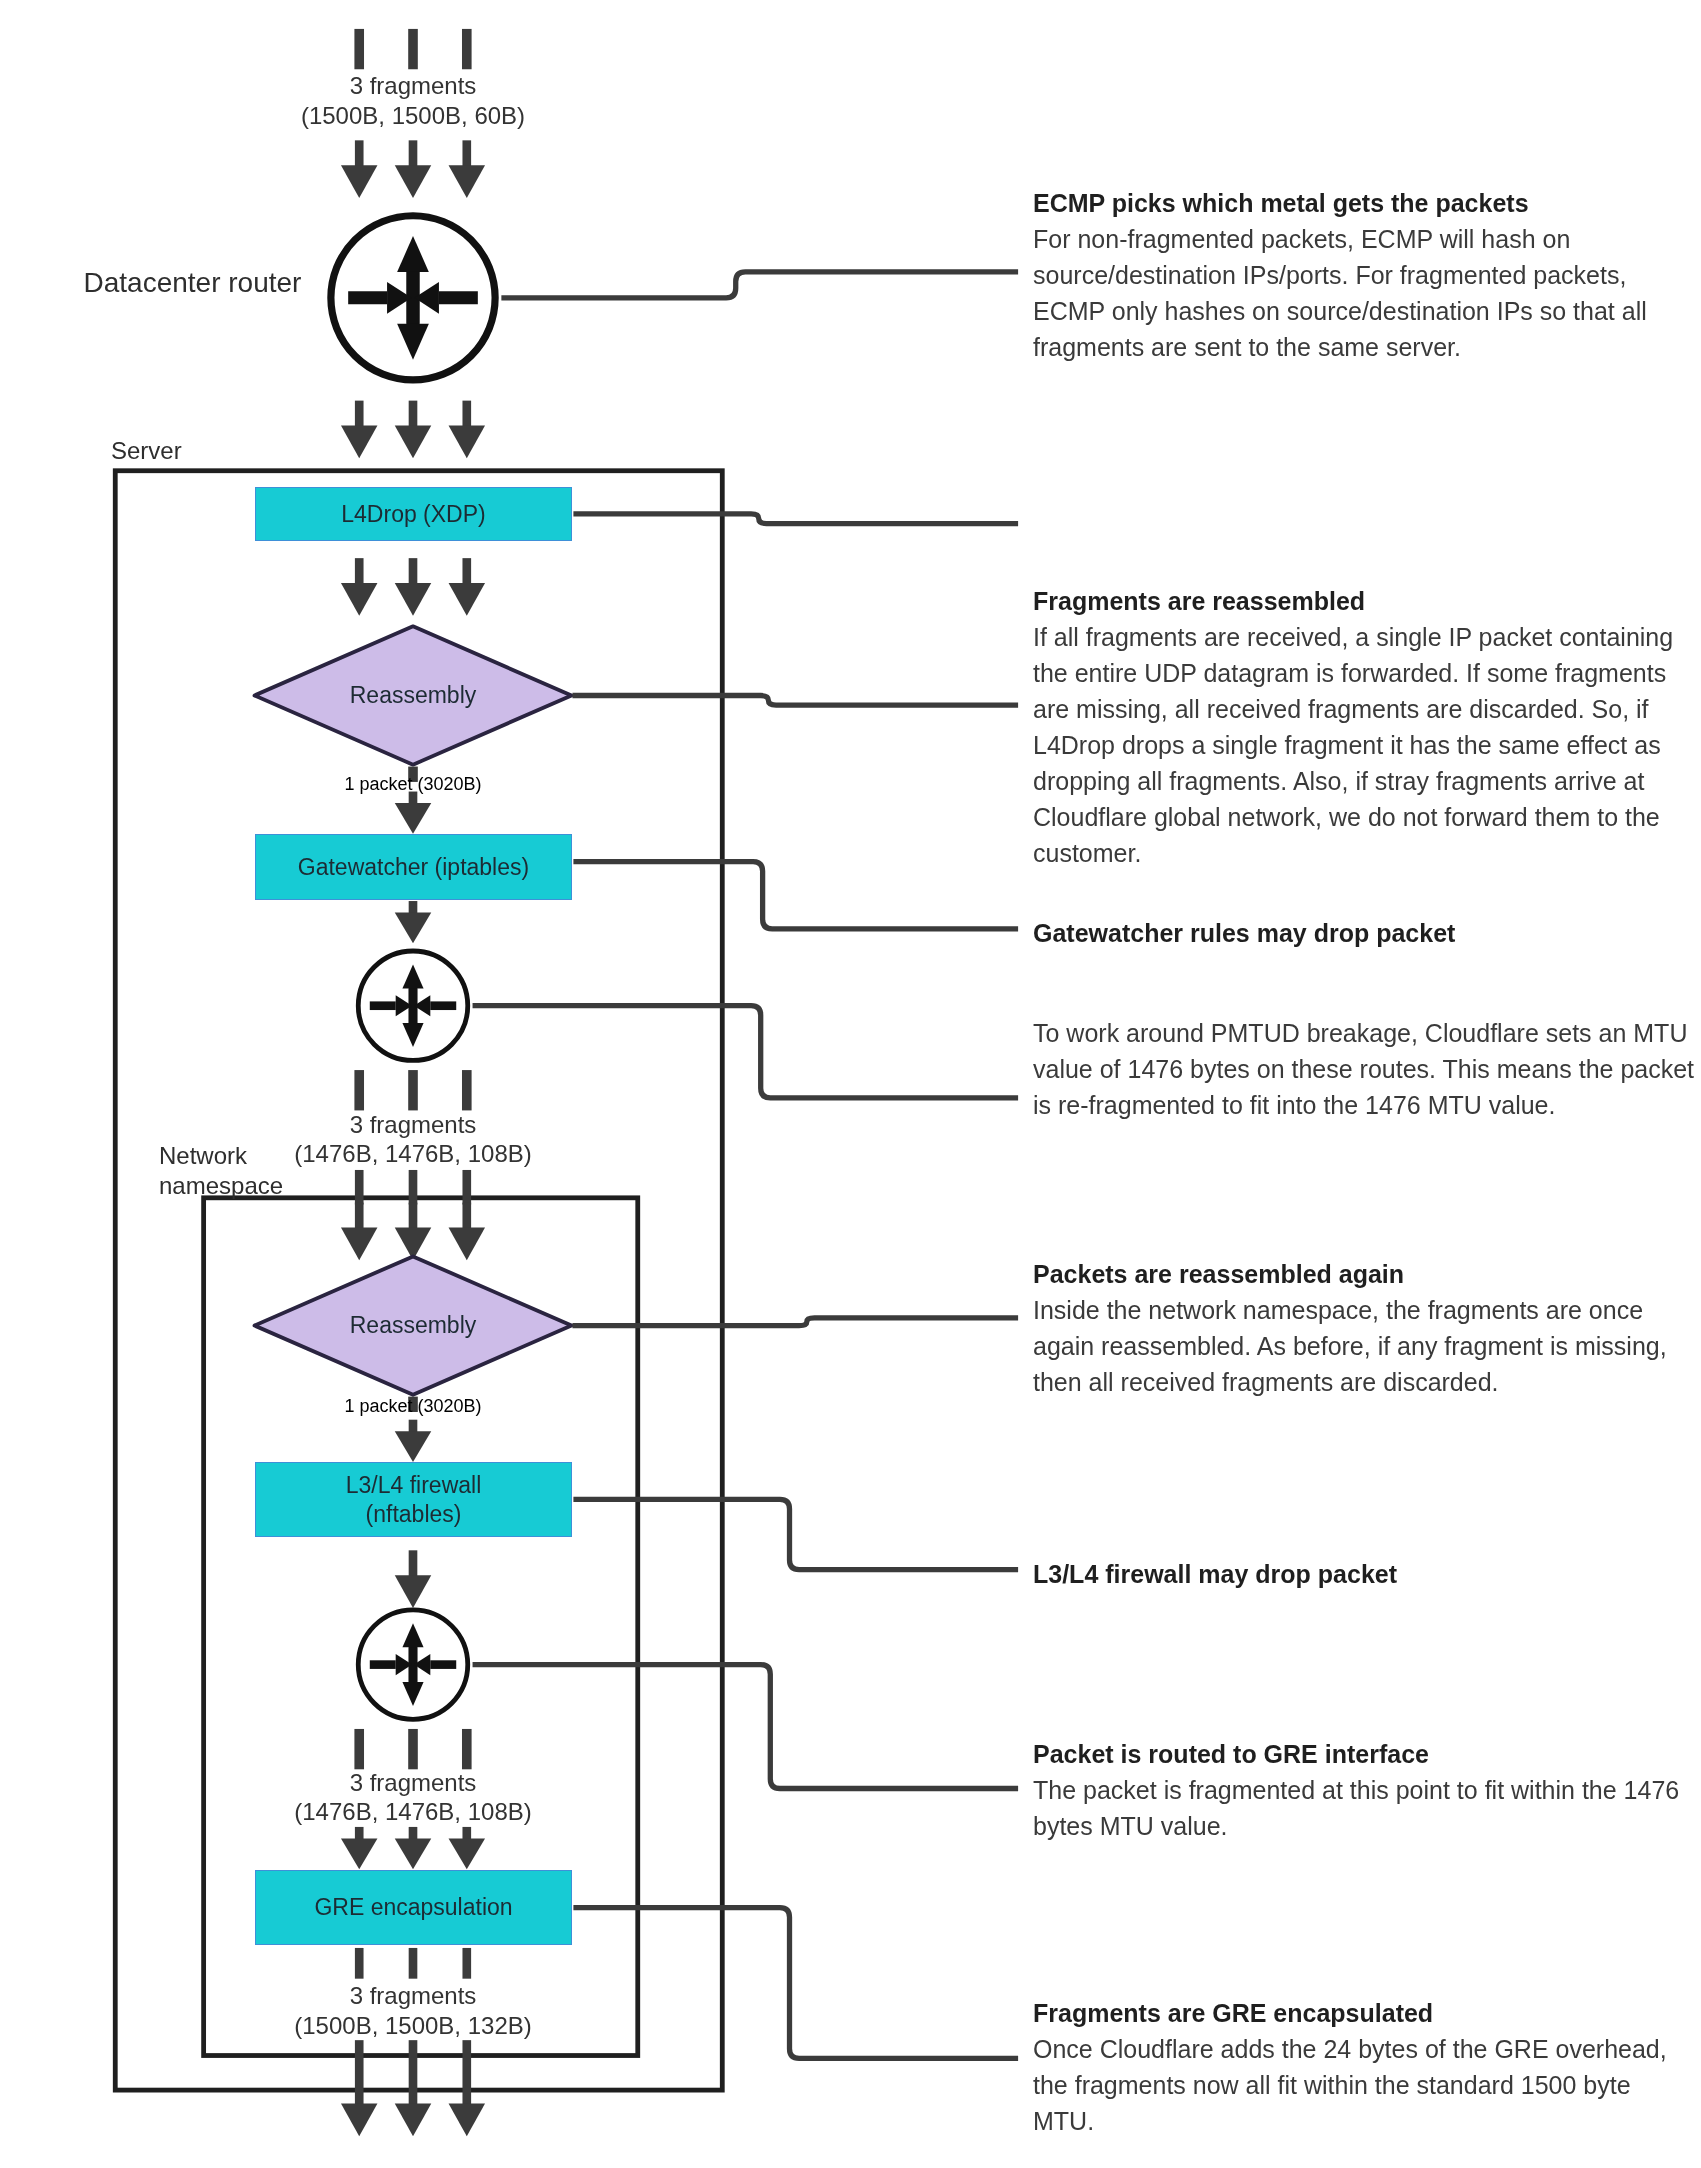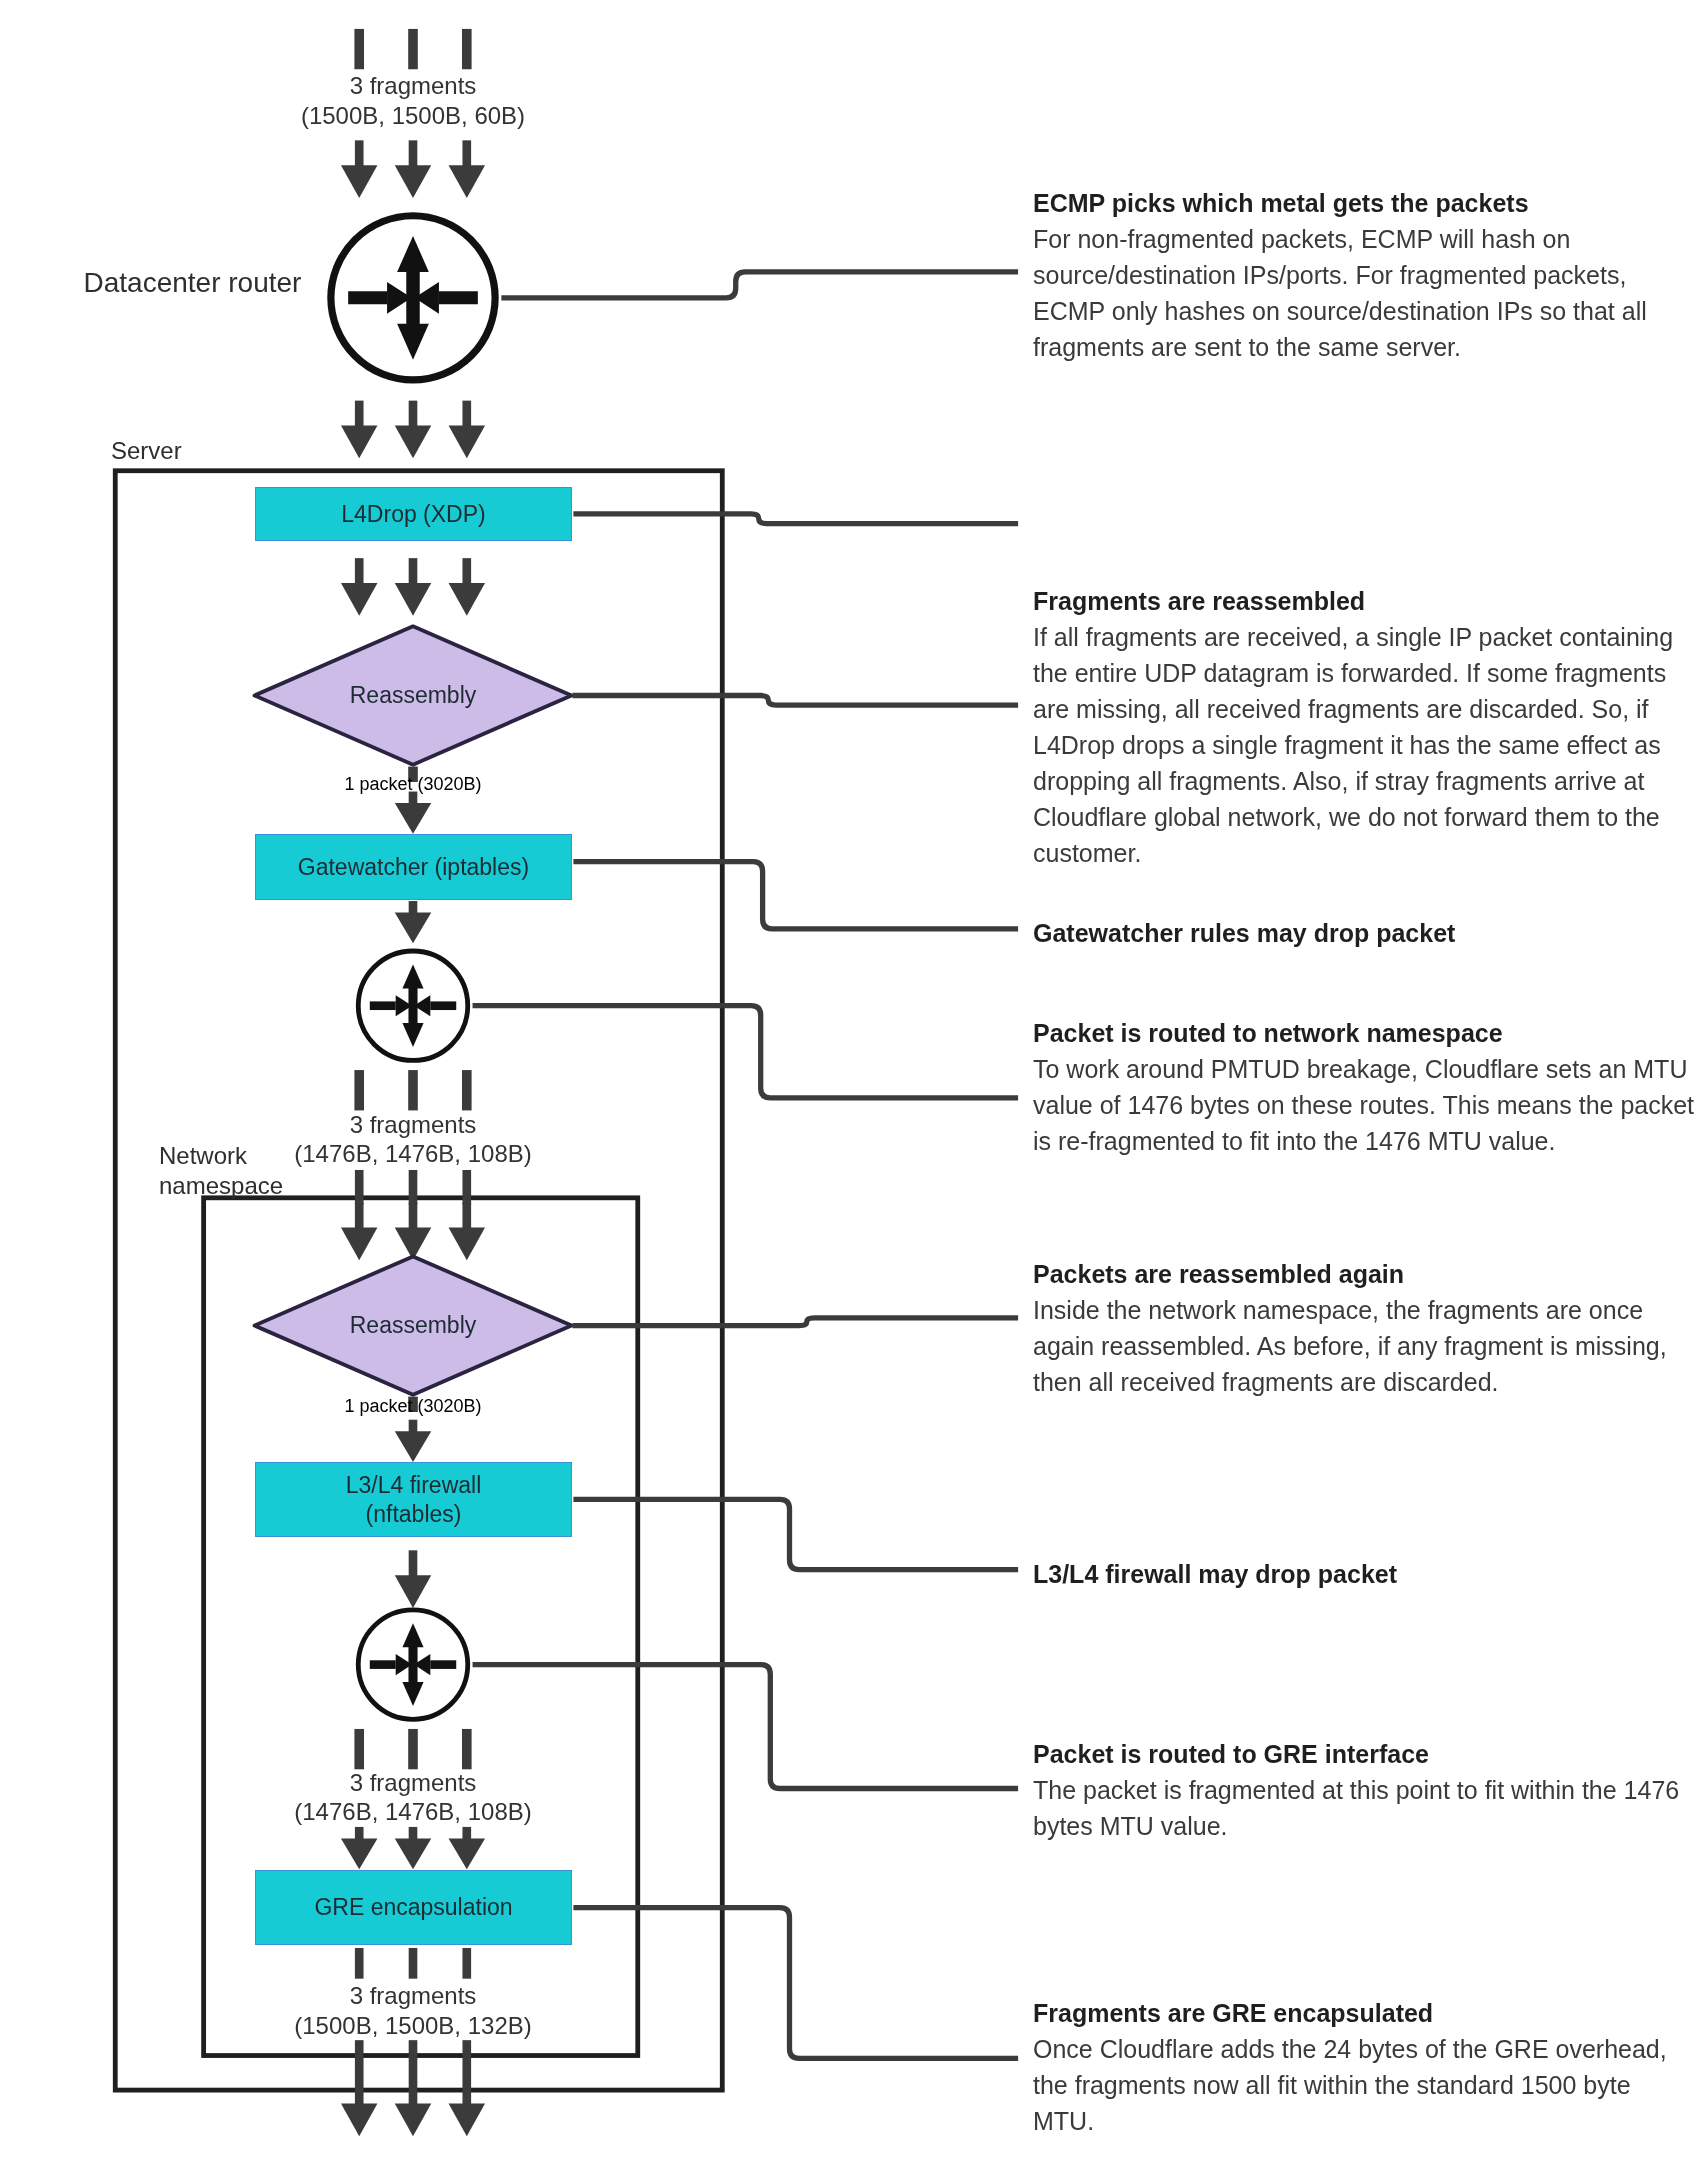--- a/index.html
+++ b/index.html
@@ -198,21 +198,20 @@
   </div>
   <div class="ann" style="top:583px;">
     <div class="ann-title">Fragments are reassembled</div>
     <div class="ann-body">If all fragments are received, a single IP packet containing the entire UDP datagram is forwarded. If some fragments are missing, all received fragments are discarded. So, if L4Drop drops a single fragment it has the same effect as dropping all fragments. Also, if stray fragments arrive at Cloudflare global network, we do not forward them to the customer.</div>
   </div>
   <div class="ann" style="top:915px;">
     <div class="ann-title">Gatewatcher rules may drop packet</div>
     <div class="ann-body"></div>
   </div>
   <div class="ann" style="top:1015px;">
-    <div class="ann-title">Packet is routed to network namespace</div>
     <div class="ann-body">To work around PMTUD breakage, Cloudflare sets an MTU value of 1476 bytes on these routes. This means the packet is re-fragmented to fit into the 1476 MTU value.</div>
   </div>
   <div class="ann" style="top:1256px;">
     <div class="ann-title">Packets are reassembled again</div>
     <div class="ann-body">Inside the network namespace, the fragments are once again reassembled. As before, if any fragment is missing, then all received fragments are discarded.</div>
   </div>
   <div class="ann" style="top:1556px;">
     <div class="ann-title">L3/L4 firewall may drop packet</div>
     <div class="ann-body"></div>
   </div>

